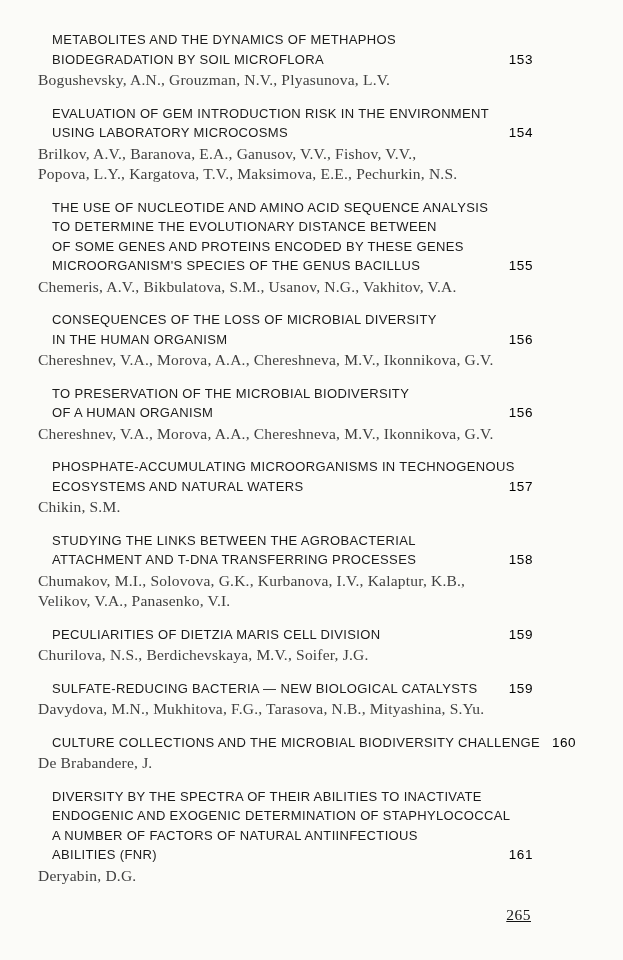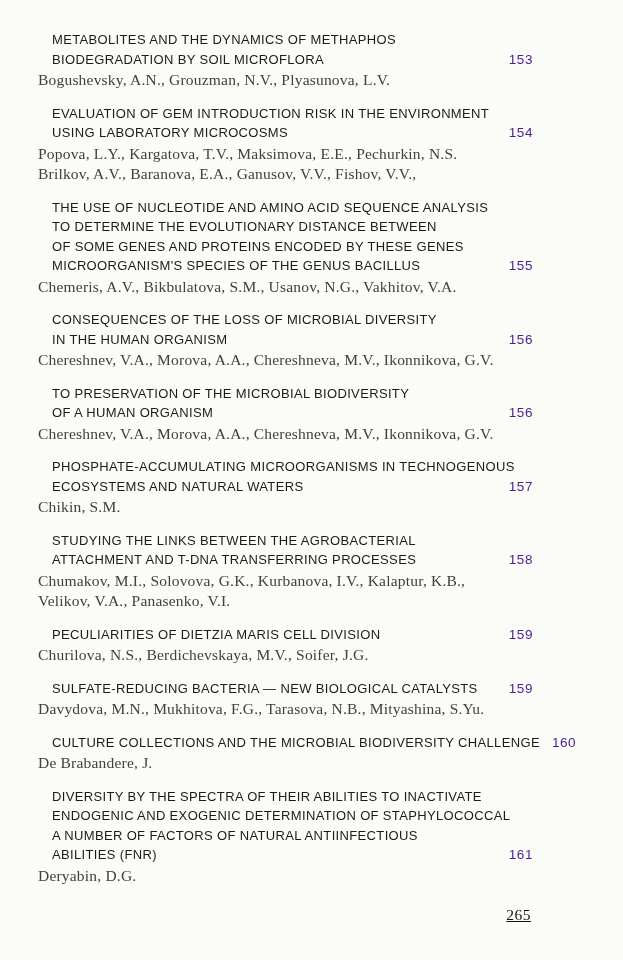--- a/index.html
+++ b/index.html
@@ -45,21 +45,21 @@
   .title-text {
     white-space: nowrap;
   }
 
   .page-ref {
     flex-shrink: 0;
     padding-left: 12px;
     font-family: "Liberation Sans", sans-serif;
     font-size: 13.5px;
     letter-spacing: 0.6px;
-    color: #4c1d95;
+    color: #000000;
   }
 
   .authors {
     margin-top: 1px;
   }
 
   .author-line {
     font-family: "Liberation Serif", serif;
     font-size: 15.5px;
     line-height: 20.5px;
@@ -98,22 +98,22 @@
       </div>
       <div class="entry">
         <div class="title-line">
           <span class="title-text">EVALUATION OF GEM INTRODUCTION RISK IN THE ENVIRONMENT</span>
         </div>
         <div class="title-line">
           <span class="title-text">USING LABORATORY MICROCOSMS</span>
           <span class="page-ref">154</span>
         </div>
         <div class="authors">
+          <div class="author-line">Brilkov, A.V., Baranova, E.A., Ganusov, V.V., Fishov, V.V.,</div>
           <div class="author-line">Popova, L.Y., Kargatova, T.V., Maksimova, E.E., Pechurkin, N.S.</div>
-          <div class="author-line">Brilkov, A.V., Baranova, E.A., Ganusov, V.V., Fishov, V.V.,</div>
         </div>
       </div>
       <div class="entry">
         <div class="title-line">
           <span class="title-text">THE USE OF NUCLEOTIDE AND AMINO ACID SEQUENCE ANALYSIS</span>
         </div>
         <div class="title-line">
           <span class="title-text">TO DETERMINE THE EVOLUTIONARY DISTANCE BETWEEN</span>
         </div>
         <div class="title-line">

